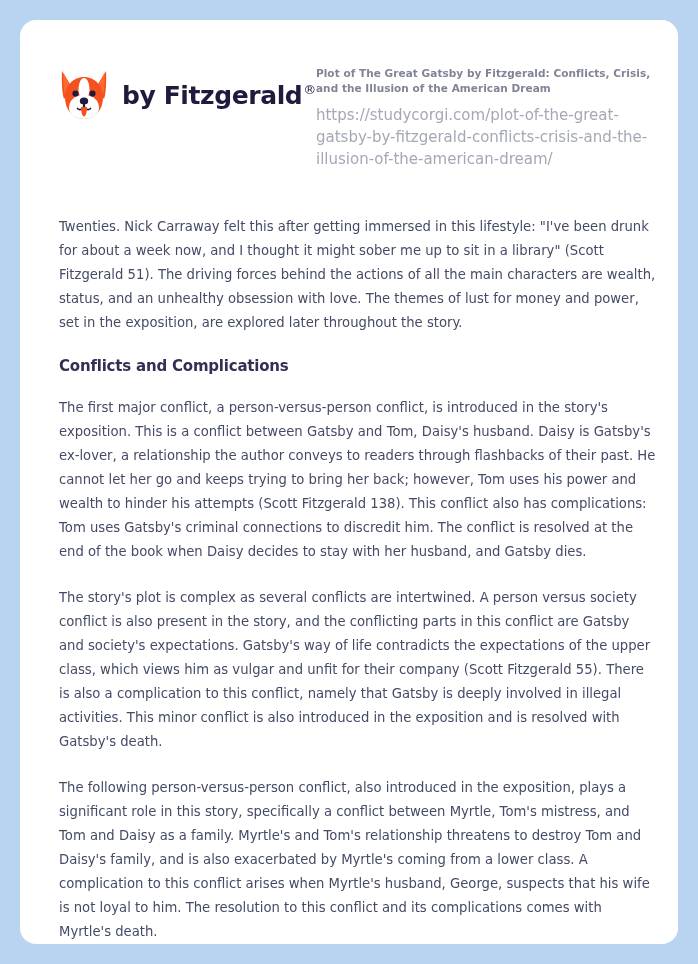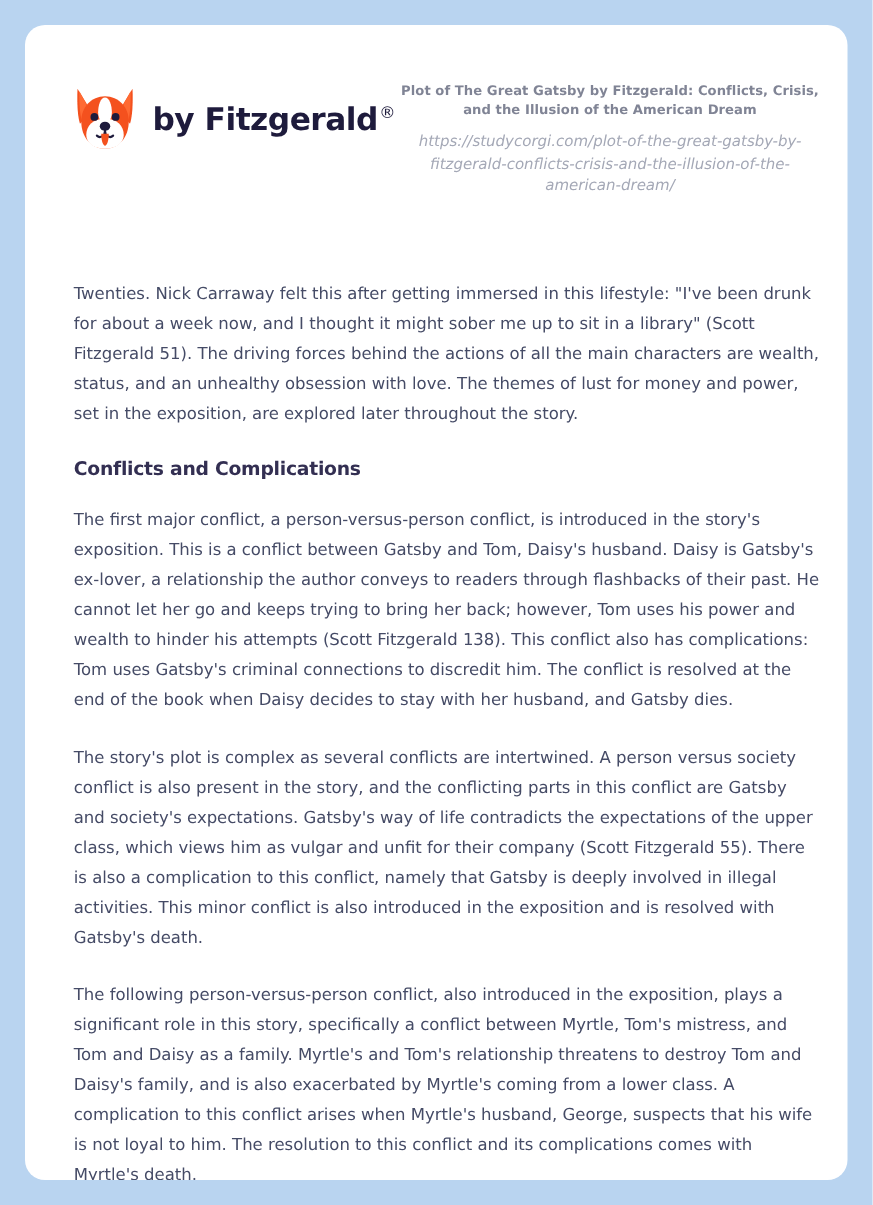--- a/index.html
+++ b/index.html
@@ -57,55 +57,54 @@
   .brand-reg {
     font-size: 13px;
     color: #1e1b3c;
     vertical-align: super;
     font-weight: normal;
     margin-left: 1px;
     line-height: 1;
   }
 
   .header-meta {
-    text-align: center;
+    text-align: left;
     flex: 0 1 auto;
     max-width: 352px;
     padding-top: 2px;
   }
   .doc-title {
     font-size: 10.5px;
     font-weight: bold;
     color: #808495;
     line-height: 1.45;
     letter-spacing: 0.05px;
     margin: 0;
   }
   .doc-url {
-    font-size: 12px;
+    font-size: 15px;
     color: #a4a8b6;
     line-height: 1.45;
     margin: 9px 0 0 0;
     word-break: break-word;
-    font-style: italic;
   }
 
   
   .article {
     padding: 0 22px 0 39px;
     box-sizing: border-box;
   }
   .article p {
     font-size: 13.2px;
     line-height: 24px;
     color: #454b66;
     margin: 0 0 22px 0;
   }
   .article p.first {
-    margin-top: 66px;
+    margin-top: 44px;
   }
   .article h2 {
     font-size: 15px;
     font-weight: bold;
     color: #332f52;
     margin: 20px 0 20px 0;
     letter-spacing: -0.2px;
     line-height: 1.3;
   }
 </style>

